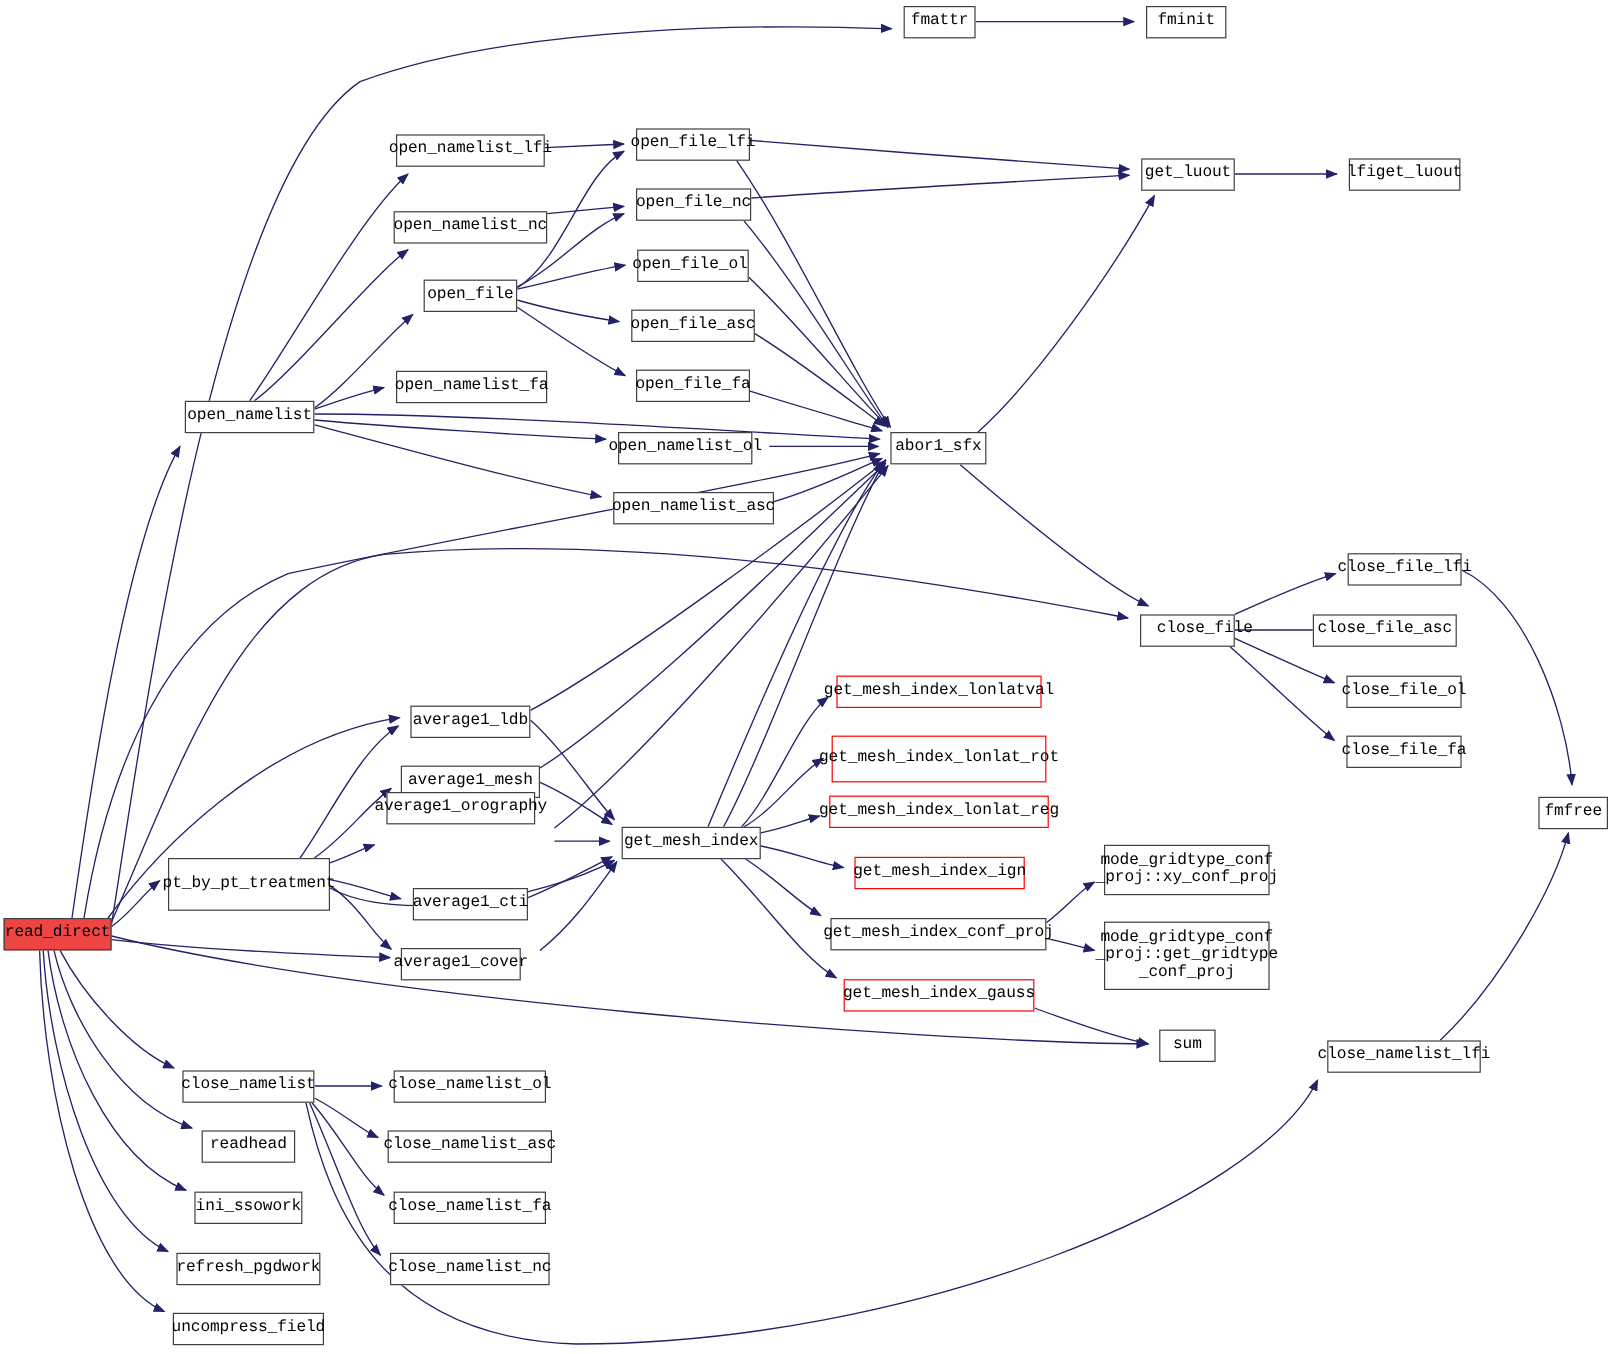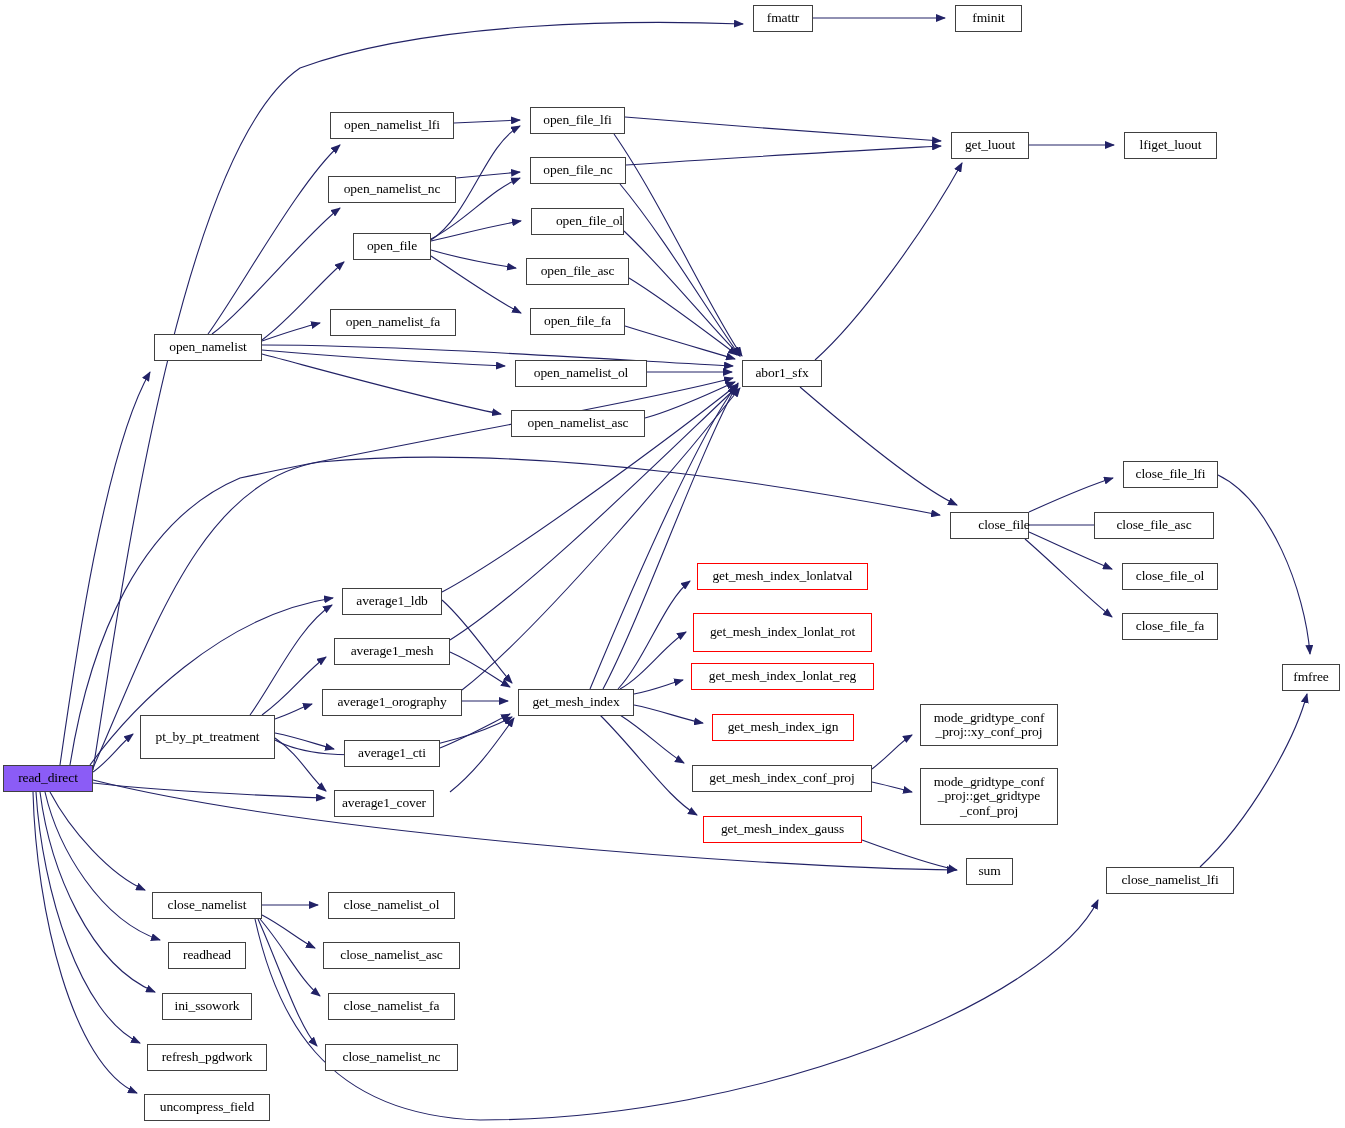--- a/index.html
+++ b/index.html
@@ -5,21 +5,21 @@
   html, body {
     margin: 0;
     padding: 0;
     background: #ffffff;
   }
   #canvas {
     position: relative;
     width: 1345px;
     height: 1128px;
     background: #ffffff;
-    font-family: Liberation Serif, serif;
+    font-family: Liberation Mono, monospace;
   }
   svg.edges {
     position: absolute;
     left: 0; top: 0;
     width: 1345px;
     height: 1128px;
     overflow: visible;
   }
   .node {
     position: absolute;
@@ -30,21 +30,21 @@
     background: #ffffff;
     border: 1px solid #404040;
     color: #000000;
     font-size: 13.5px;
     line-height: 1.06;
     text-align: center;
     white-space: pre;
     letter-spacing: -0.1px;
   }
   .node.red { border-color: #ff0000; }
-  .node.root { background: #8b5cf6; border-color: #404040; }
+  .node.root { background: #ef4444; border-color: #404040; }
   .node .lbl { display: block; }
 </style>
 </head>
 <body>
 
 <div id="canvas">
   <svg class="edges" viewBox="0 0 1345 1128" xmlns="http://www.w3.org/2000/svg">
     <defs>
       <marker id="arrow" markerWidth="10" markerHeight="8" refX="9" refY="4" orient="auto" markerUnits="userSpaceOnUse">
         <path d="M0,0 L10,4 L0,8 z" fill="#222266"></path>
@@ -137,35 +137,35 @@
       <div class="node" style="left: 951px; top: 132px; width: 78px; height: 27px;"><span class="lbl">get_luout</span></div>
       <div class="node" style="left: 1124px; top: 132px; width: 93px; height: 27px;"><span class="lbl">lfiget_luout</span></div>
       <div class="node" style="left: 328px; top: 176px; width: 128px; height: 27px;"><span class="lbl">open_namelist_nc</span></div>
       <div class="node" style="left: 530px; top: 157px; width: 96px; height: 27px;"><span class="lbl">open_file_nc</span></div>
       <div class="node" style="left: 531px; top: 208px; width: 93px; height: 27px; justify-content: flex-end;"><span class="lbl">open_file_ol</span></div>
       <div class="node" style="left: 353px; top: 233px; width: 78px; height: 27px;"><span class="lbl">open_file</span></div>
       <div class="node" style="left: 526px; top: 258px; width: 103px; height: 27px;"><span class="lbl">open_file_asc</span></div>
       <div class="node" style="left: 530px; top: 308px; width: 95px; height: 27px;"><span class="lbl">open_file_fa</span></div>
       <div class="node" style="left: 330px; top: 309px; width: 126px; height: 27px;"><span class="lbl">open_namelist_fa</span></div>
       <div class="node" style="left: 154px; top: 334px; width: 108px; height: 27px;"><span class="lbl">open_namelist</span></div>
-      <div class="node" style="left: 515px; top: 360px; width: 132px; height: 27px;"><span class="lbl">open_namelist_ol</span></div>
+      <div class="node" style="left: 515px; top: 360px; width: 112px; height: 27px;"><span class="lbl">open_namelist_ol</span></div>
       <div class="node" style="left: 742px; top: 360px; width: 80px; height: 27px;"><span class="lbl">abor1_sfx</span></div>
       <div class="node" style="left: 511px; top: 410px; width: 134px; height: 27px;"><span class="lbl">open_namelist_asc</span></div>
       <div class="node" style="left: 1123px; top: 461px; width: 95px; height: 27px;"><span class="lbl">close_file_lfi</span></div>
       <div class="node" style="left: 950px; top: 512px; width: 79px; height: 27px; padding-left: 29px;"><span class="lbl">close_file</span></div>
       <div class="node" style="left: 1094px; top: 512px; width: 120px; height: 27px;"><span class="lbl">close_file_asc</span></div>
       <div class="node" style="left: 1122px; top: 563px; width: 96px; height: 27px;"><span class="lbl">close_file_ol</span></div>
       <div class="node red" style="left: 697px; top: 563px; width: 171px; height: 27px;"><span class="lbl">get_mesh_index_lonlatval</span></div>
       <div class="node" style="left: 342px; top: 588px; width: 100px; height: 27px;"><span class="lbl">average1_ldb</span></div>
       <div class="node" style="left: 1122px; top: 613px; width: 96px; height: 27px;"><span class="lbl">close_file_fa</span></div>
       <div class="node red" style="left: 693px; top: 613px; width: 179px; height: 39px;"><span class="lbl">get_mesh_index_lonlat_rot</span></div>
       <div class="node" style="left: 334px; top: 638px; width: 116px; height: 27px;"><span class="lbl">average1_mesh</span></div>
       <div class="node red" style="left: 691px; top: 663px; width: 183px; height: 27px;"><span class="lbl">get_mesh_index_lonlat_reg</span></div>
       <div class="node" style="left: 1282px; top: 664px; width: 58px; height: 27px;"><span class="lbl">fmfree</span></div>
-      <div class="node" style="left: 322px; top: 689px; width: 140px; height: 27px;"><span class="lbl">average1_orography</span></div>
+      <div class="node" style="left: 322px; top: 660px; width: 124px; height: 27px;"><span class="lbl">average1_orography</span></div>
       <div class="node" style="left: 518px; top: 689px; width: 116px; height: 27px;"><span class="lbl">get_mesh_index</span></div>
       <div class="node" style="left: 920px; top: 704px; width: 138px; height: 42px;"><span class="lbl">mode_gridtype_conf
 _proj::xy_conf_proj</span></div>
       <div class="node red" style="left: 712px; top: 714px; width: 142px; height: 27px;"><span class="lbl">get_mesh_index_ign</span></div>
       <div class="node" style="left: 140px; top: 715px; width: 135px; height: 44px;"><span class="lbl">pt_by_pt_treatment</span></div>
       <div class="node" style="left: 344px; top: 740px; width: 96px; height: 27px;"><span class="lbl">average1_cti</span></div>
       <div class="node root" style="left: 3px; top: 765px; width: 90px; height: 27px;"><span class="lbl">read_direct</span></div>
       <div class="node" style="left: 692px; top: 765px; width: 180px; height: 27px;"><span class="lbl">get_mesh_index_conf_proj</span></div>
       <div class="node" style="left: 920px; top: 768px; width: 138px; height: 57px;"><span class="lbl">mode_gridtype_conf
 _proj::get_gridtype

